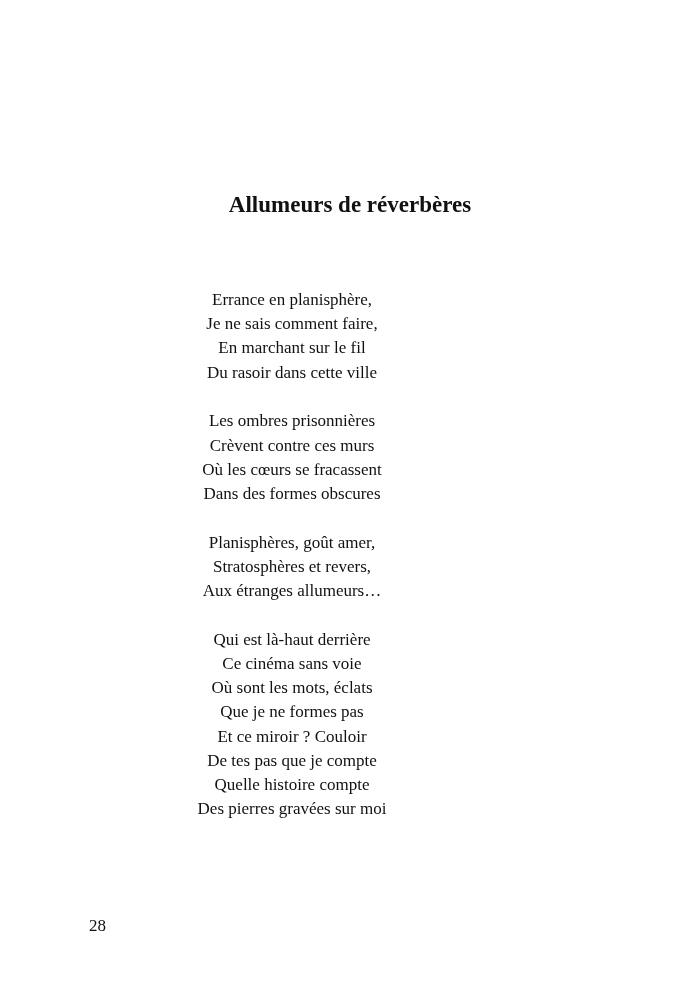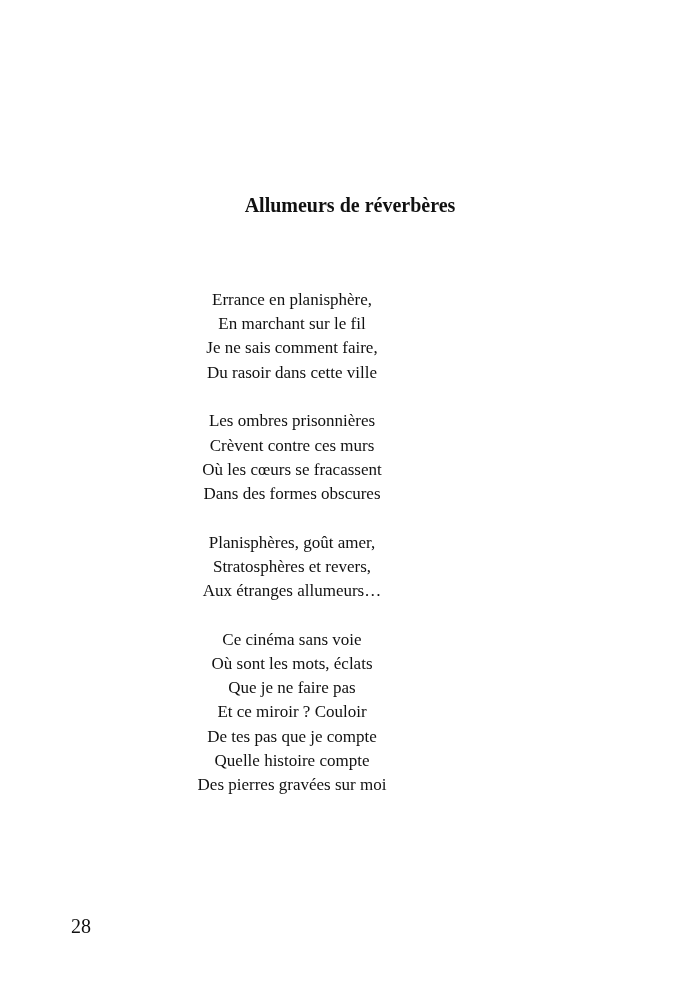--- a/index.html
+++ b/index.html
@@ -21,21 +21,21 @@
       width: 700px;
       height: 992px;
     }
     .title {
       position: absolute;
       left: 0;
       width: 700px;
       top: 191px;
       text-align: center;
       font-weight: bold;
-      font-size: 20px;
+      font-size: 23px;
       line-height: 28px;
       margin: 0;
     }
     .poem {
       position: absolute;
       left: 0;
       width: 584px;
       top: 288px;
       text-align: center;
     }
@@ -43,59 +43,60 @@
       margin: 0 0 24.5px 0;
     }
     .line {
       display: block;
       font-size: 17px;
       line-height: 24.2px;
       white-space: pre;
     }
     .page-number {
       position: absolute;
-      left: 71px;
+      left: 89px;
       top: 914px;
-      font-size: 20px;
+      font-size: 17px;
       line-height: 24px;
     }
   </style>
 </head>
 <body>
 
 <div class="page">
 
   <h1 class="title">Allumeurs de réverbères</h1>
 
   <div class="poem">
 
     <div class="stanza">
       <span class="line">Errance en planisphère,</span>
+      <span class="line">Je ne sais comment faire,</span>
       <span class="line">En marchant sur le fil</span>
-      <span class="line">Je ne sais comment faire,</span>
       <span class="line">Du rasoir dans cette ville</span>
     </div>
 
     <div class="stanza">
       <span class="line">Les ombres prisonnières</span>
       <span class="line">Crèvent contre ces murs</span>
       <span class="line">Où les cœurs se fracassent</span>
       <span class="line">Dans des formes obscures</span>
     </div>
 
     <div class="stanza">
       <span class="line">Planisphères, goût amer,</span>
       <span class="line">Stratosphères et revers,</span>
       <span class="line">Aux étranges allumeurs…</span>
     </div>
 
     <div class="stanza">
+      <span class="line">Qui est là-haut derrière</span>
       <span class="line">Ce cinéma sans voie</span>
       <span class="line">Où sont les mots, éclats</span>
-      <span class="line">Que je ne faire pas</span>
+      <span class="line">Que je ne formes pas</span>
       <span class="line">Et ce miroir ? Couloir</span>
       <span class="line">De tes pas que je compte</span>
       <span class="line">Quelle histoire compte</span>
       <span class="line">Des pierres gravées sur moi</span>
     </div>
 
   </div>
 
   <div class="page-number">28</div>
 

